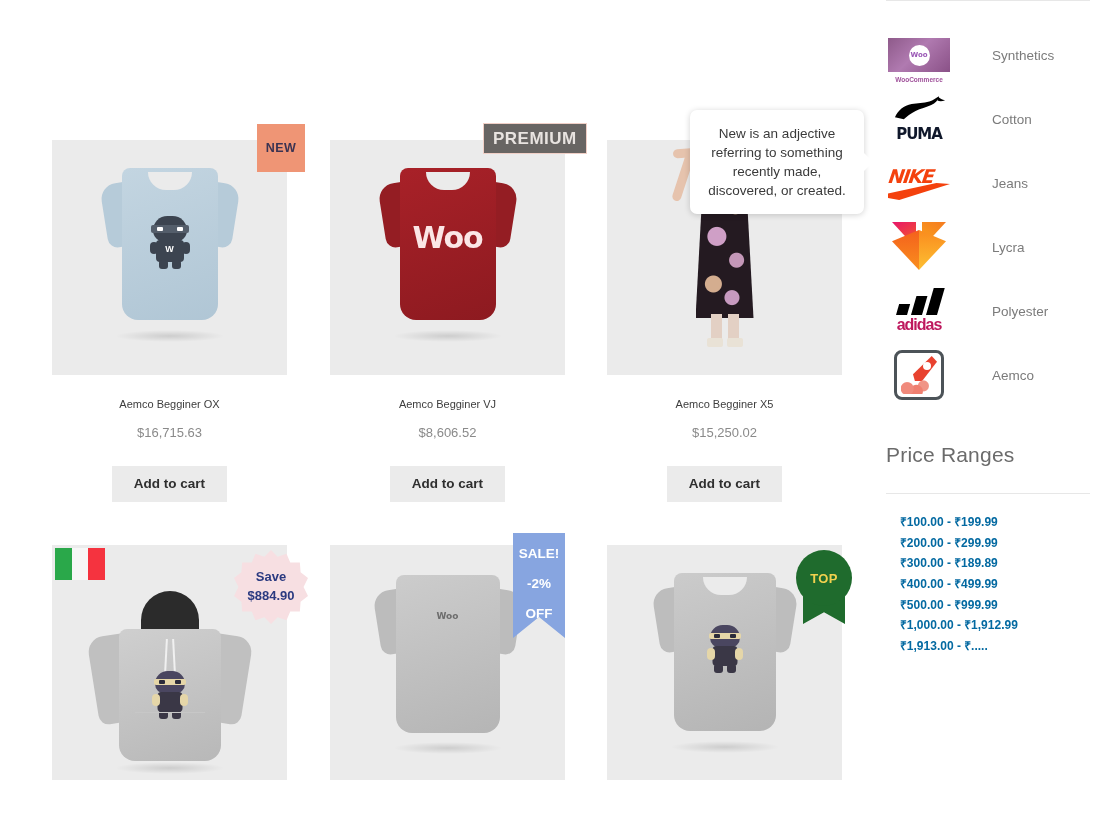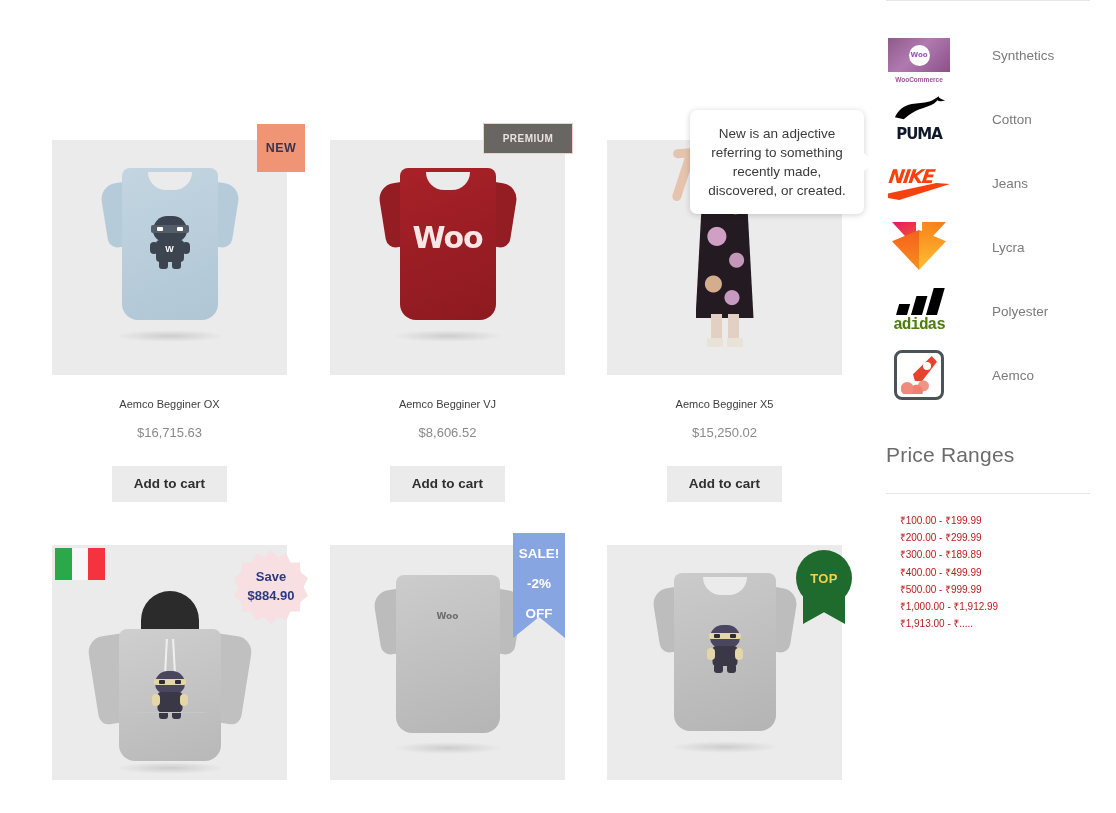--- a/index.html
+++ b/index.html
@@ -206,21 +206,21 @@
     font-size: 12.5px; font-weight: bold;
     display: flex; align-items: center; justify-content: center;
     letter-spacing: .4px;
   }
   .badge-premium {
     position: absolute; left: 153px; top: -17px;
     min-width: 90px; height: 31px;
     background: #686563;
     border: 1px solid #f0cfc6;
     color: #e8e3e0;
-    font-size: 10px; font-weight: bold; letter-spacing: .5px;
+    font-size: 17px; font-weight: bold; letter-spacing: .5px;
     display: flex; align-items: center; justify-content: center;
     padding: 0 9px;
   }
   .badge-diamond {
     position: absolute; left: 189px; top: -8px;
     width: 68px; height: 68px;
   }
   .badge-diamond .dia {
     position: absolute; inset: 0;
     background: #6cada5;
@@ -389,22 +389,22 @@
   .logo-adidas .bars { position: absolute; left: 6px; top: 0; width: 52px; height: 27px; }
   .logo-adidas .bar {
     position: absolute; bottom: 0; width: 11px; background: #000;
     transform: skewX(-16deg); transform-origin: bottom;
   }
   .logo-adidas .bar.b1 { left: 2px;  height: 11px; }
   .logo-adidas .bar.b2 { left: 17px; height: 19px; }
   .logo-adidas .bar.b3 { left: 32px; height: 27px; }
   .logo-adidas .word {
     position: absolute; left: 0; bottom: 0; width: 62px; text-align: center;
-    font-size: 16px; font-weight: bold; color: #4d7c0f;
-    font-family: Liberation Mono, monospace; letter-spacing: -1px;
+    font-size: 16px; font-weight: bold; color: #be185d;
+    font-family: Liberation Sans, sans-serif; letter-spacing: -1px;
   }
 
   .logo-rocket {
     width: 50px; height: 50px; position: relative;
     border: 3px solid #4c5358; border-radius: 8px; background: #fff;
   }
   .logo-rocket .rkt {
     position: absolute; right: 4px; top: 3px;
     width: 24px; height: 26px;
     background: #e8422f;
@@ -422,22 +422,23 @@
       radial-gradient(circle at 80% 55%, #f09486 5px, transparent 6px);
   }
 
   .sb-section { margin-top: 36px; }
   .sb-heading {
     font-size: 21px; color: #6b6b6b; font-weight: normal;
     margin: 0 0 26px 0; letter-spacing: .2px;
   }
   .price-list { list-style: none; margin: 0; padding: 18px 0 0 14px; }
   .price-list li {
-    font-size: 10px; color: #b91c1c; line-height: 1.72;
+    font-size: 12px; color: #0369a1; line-height: 1.72;
     cursor: pointer;
+    font-weight: bold;
   }
 </style>
 </head>
 <body>
 
 <div class="page">
 
   <div class="products">
 
     <div class="prow prow-top">

